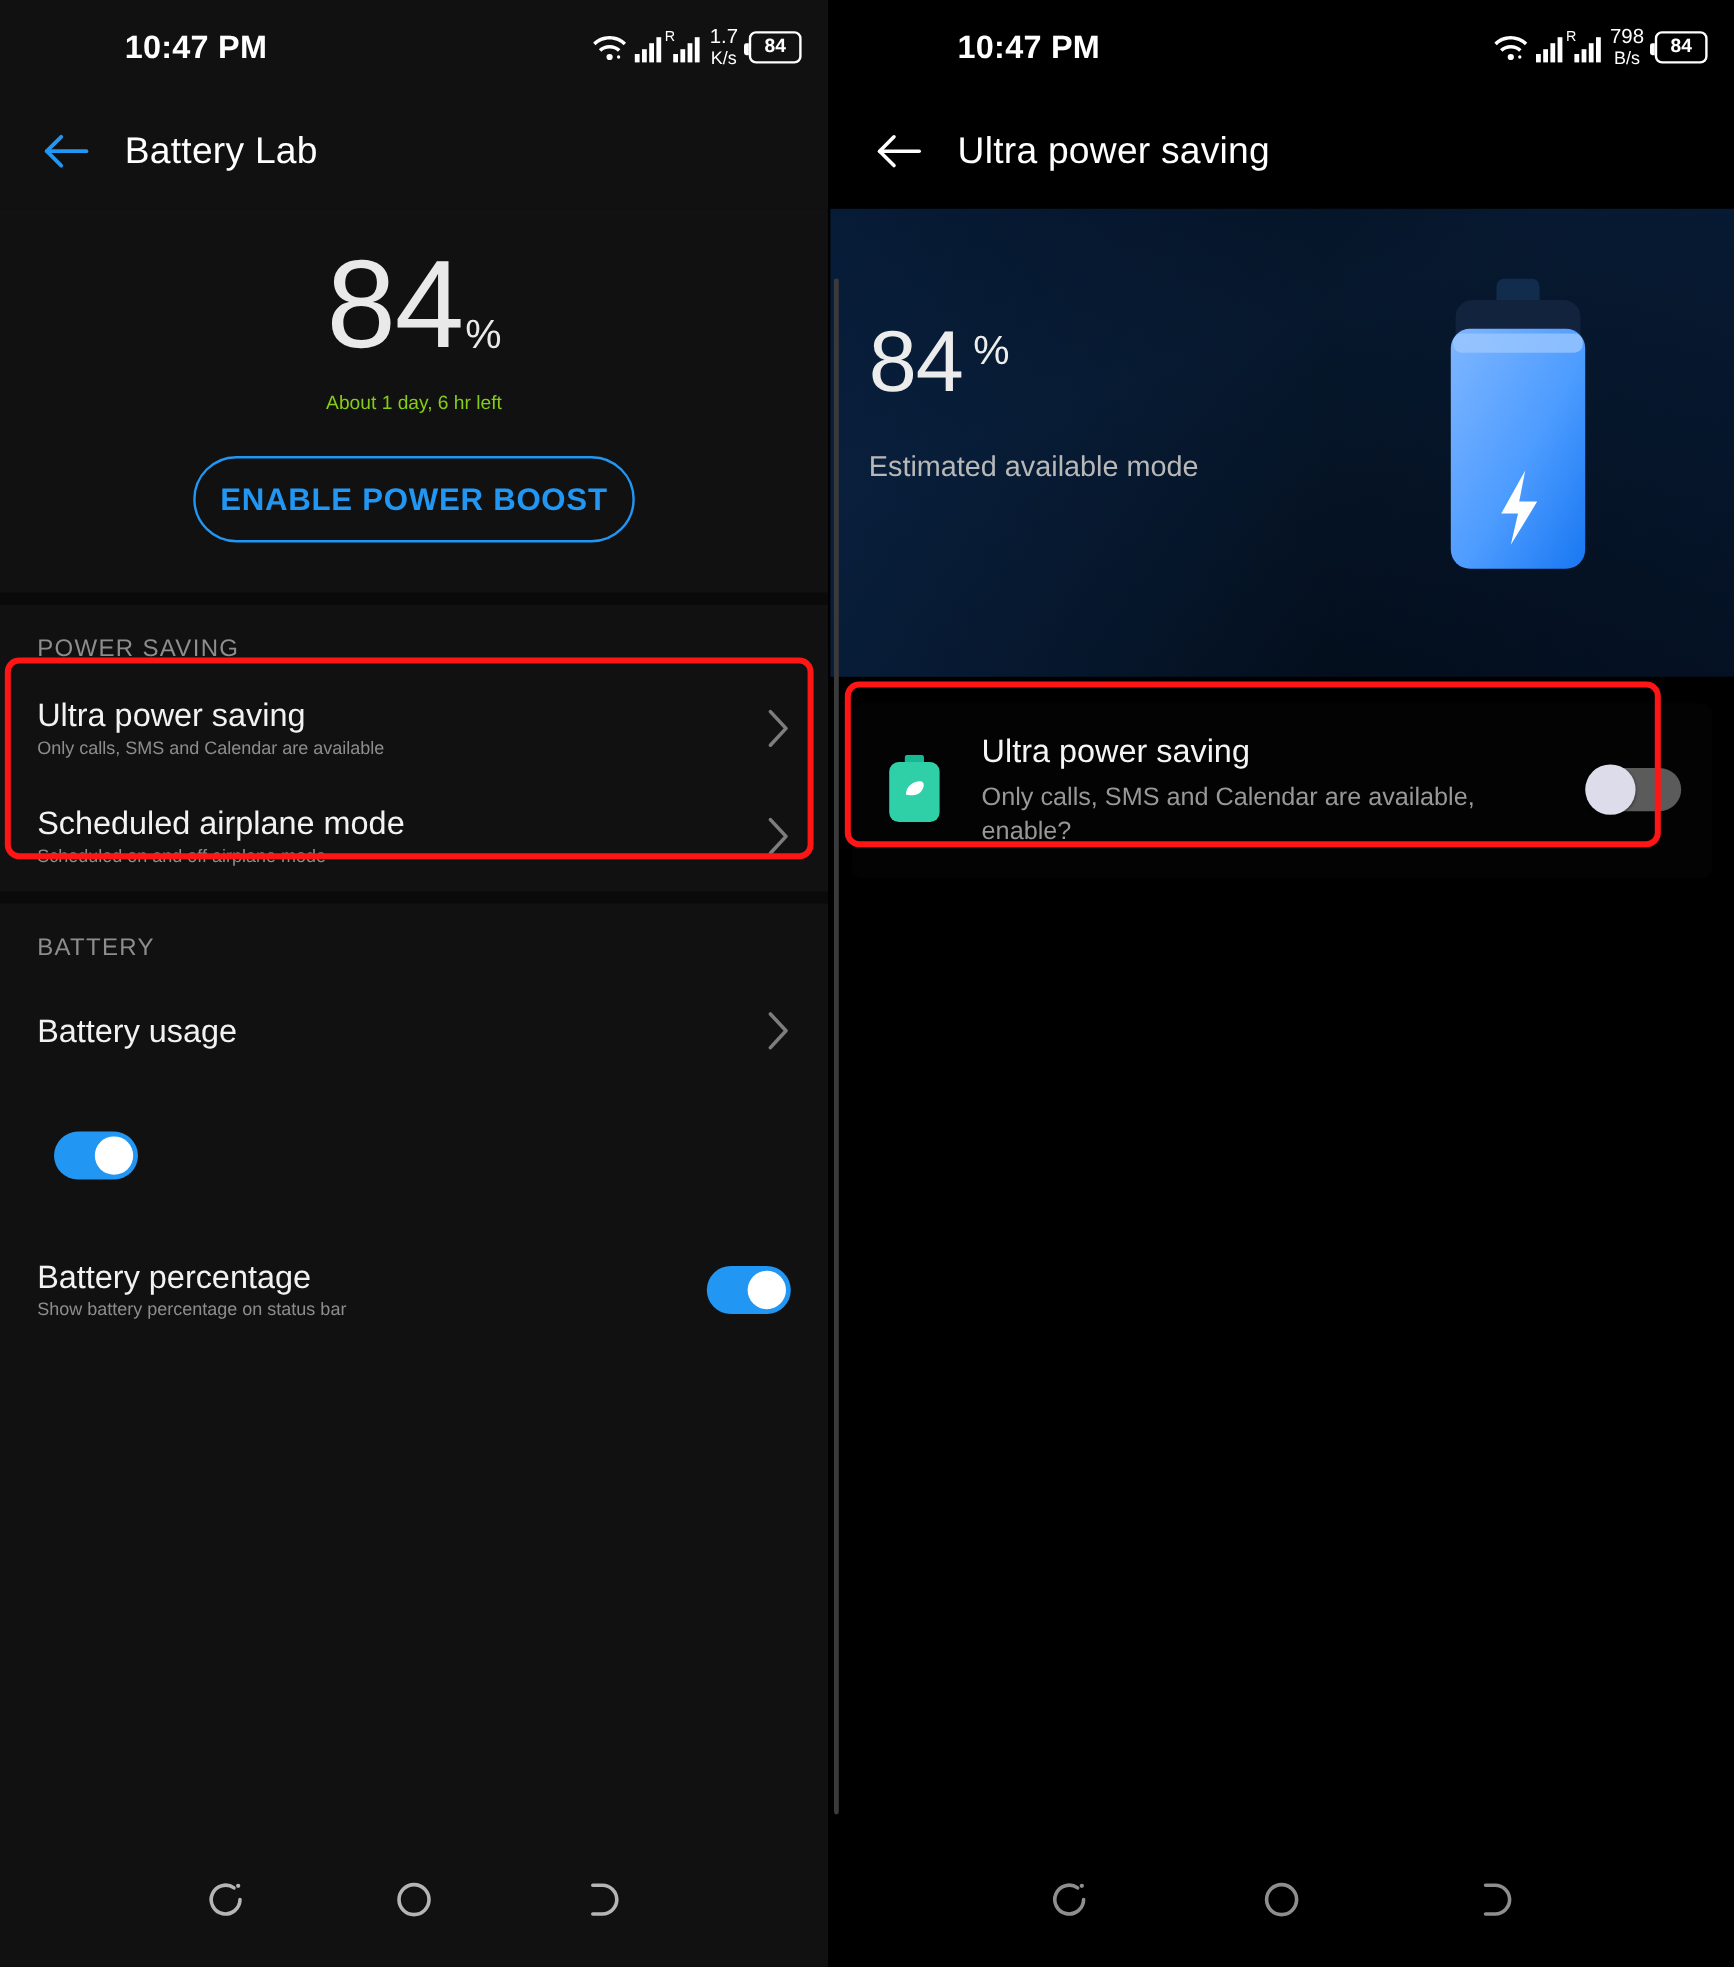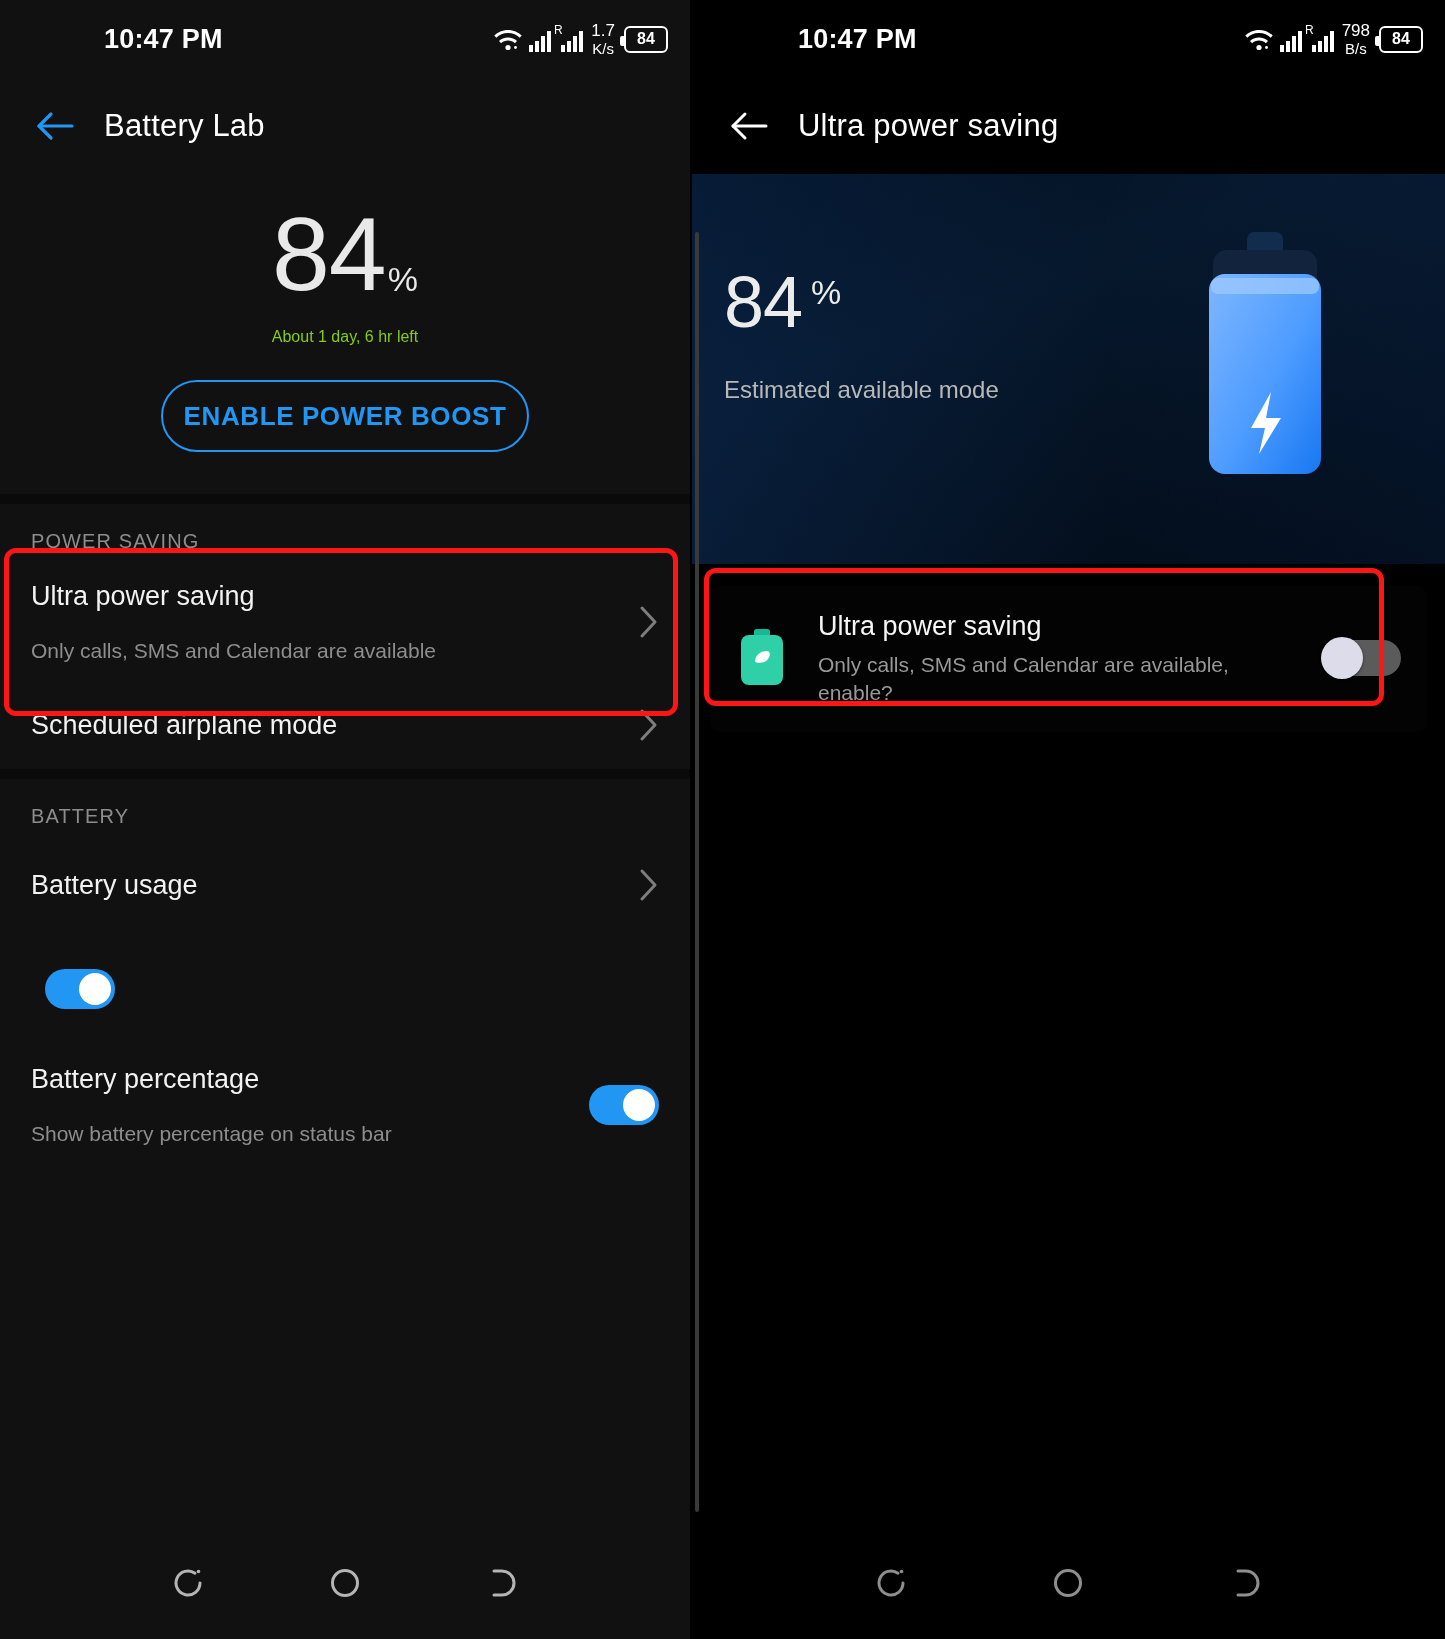--- a/index.html
+++ b/index.html
@@ -174,23 +174,23 @@
     cursor: pointer;
   }
   .row-text { flex: 1 1 auto; }
   .row-title {
     font-size: 27px;
     color: #f2f2f2;
     font-weight: 400;
     line-height: 1.15;
   }
   .row-sub {
-    font-size: 21px;
+    font-size: 15px;
     color: #8d8d8d;
-    margin-top: 26px;
+    margin-top: 3px;
     line-height: 1.2;
   }
   .chev {
     width: 20px; height: 34px;
     flex: 0 0 20px;
     margin-left: 14px;
   }
   .sw {
     position: relative;
     width: 70px; height: 40px;
@@ -381,20 +381,21 @@
           <div class="row-sub">Only calls, SMS and Calendar are available</div>
         </div>
         <svg class="chev" viewBox="0 0 20 34">
           <path d="M3 3 L16 17 L3 31" stroke="#7d7d7d" stroke-width="3" fill="none" stroke-linecap="round" stroke-linejoin="round"></path>
         </svg>
       </div>
 
       <div class="row">
         <div class="row-text">
           <div class="row-title">Scheduled airplane mode</div>
+          <div class="row-sub">Scheduled on and off airplane mode</div>
         </div>
         <svg class="chev" viewBox="0 0 20 34">
           <path d="M3 3 L16 17 L3 31" stroke="#7d7d7d" stroke-width="3" fill="none" stroke-linecap="round" stroke-linejoin="round"></path>
         </svg>
       </div>
 
     </div>
 
     <div class="sec-gap"></div>
 

